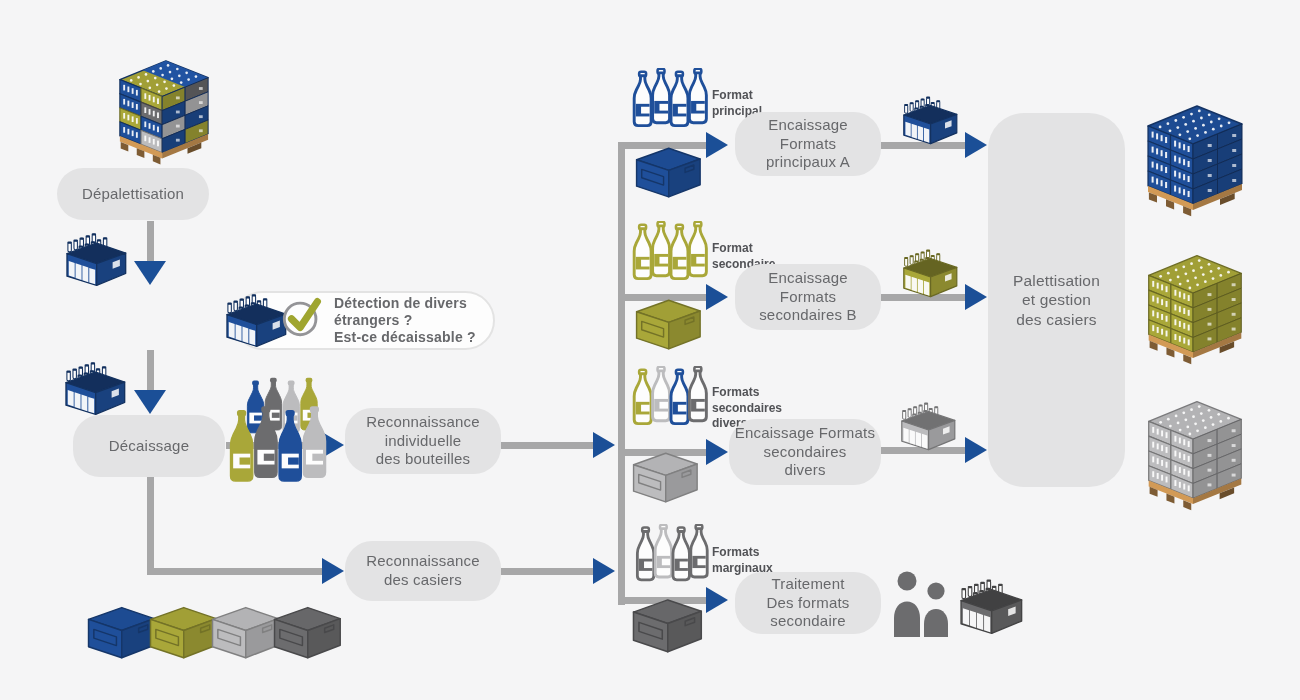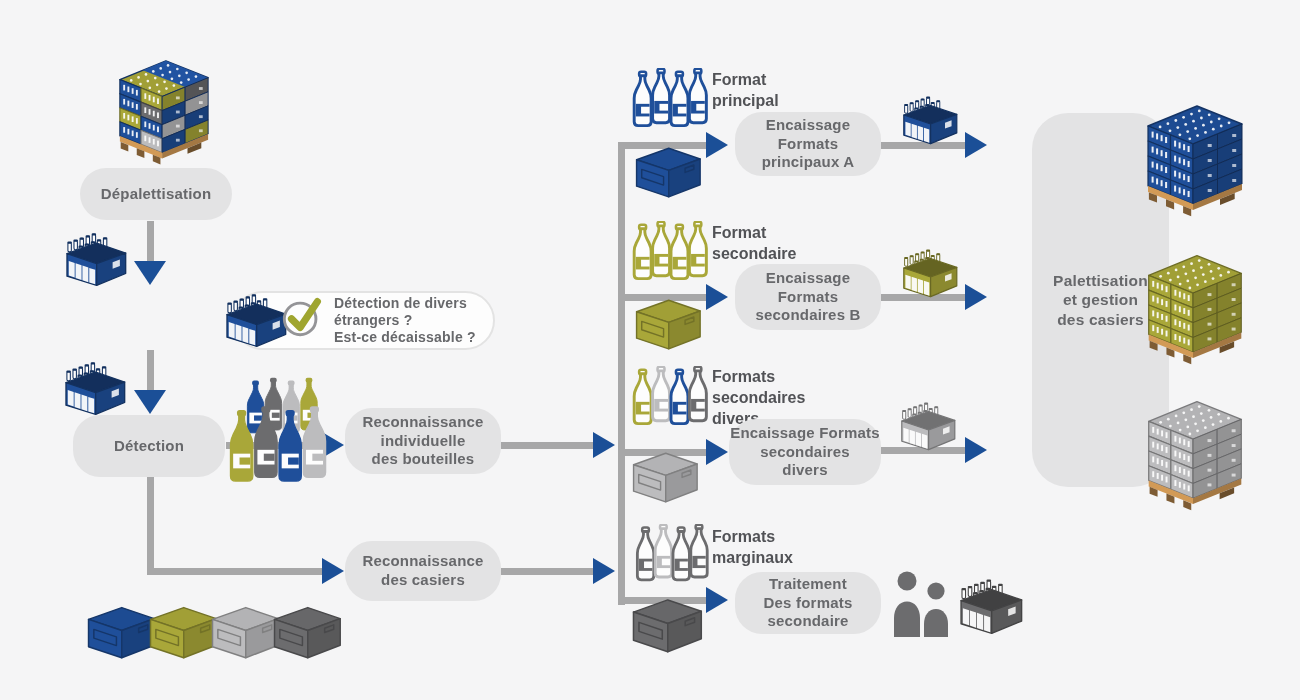--- a/index.html
+++ b/index.html
@@ -10,21 +10,21 @@
     overflow:hidden;
   }
   #stage{position:relative;width:1300px;height:700px;}
   .node{
     position:absolute;
     background:var(--boxFill,#e3e3e4);
     border-radius:27px;
     display:flex;align-items:center;justify-content:center;
     text-align:center;
     color:var(--boxText,#67686b);
-    font-size:15px;font-weight:700;line-height:1.26;
+    font-size:15px;font-weight:400;line-height:1.26;
     letter-spacing:.2px;
     white-space:pre-line;
   }
   .node.big{border-radius:36px;font-size:15.5px;}
   .callout{
     position:absolute;
     background:var(--calloutBg,#fdfdfd);
     border:2px solid var(--calloutBorder,#e3e3e3);
     border-radius:30px;
     display:flex;align-items:center;
@@ -32,22 +32,23 @@
     font-size:14px;font-weight:700;line-height:1.22;
     letter-spacing:.2px;
     white-space:pre-line;
     box-sizing:border-box;
     padding-left:99px;
     text-align:left;
   }
   .fmt-label{
     position:absolute;
     color:var(--labelText,#515256);
-    font-size:16px;font-weight:700;line-height:1.3;
+    font-size:12px;font-weight:700;line-height:1.3;
     white-space:pre-line;
+    margin-top:18px;
   }
   .hline,.vline{position:absolute;background:var(--arrow,#a7a7a8);}
   .hline{height:7px;}
   .vline{width:7px;}
   .ah-right{
     position:absolute;width:0;height:0;
     border-top:13px solid transparent;
     border-bottom:13px solid transparent;
     border-left:22px solid var(--arrowhead,#1b4f97);
   }
@@ -151,21 +152,21 @@
         <rect x="92.2" y="93.0" width="4" height="3" fill="rgba(253,253,253,.65)"></rect>
         <polygon points="8.0,100.0 53.0,118.0 53.0,124.0 8.0,106.0" fill="#d29a56"></polygon>
         <polygon points="53.0,118.0 102.0,98.0 102.0,104.0 53.0,124.0" fill="rgb(164,120,67)"></polygon>
         <polygon points="8.9,106.4 17.0,109.6 17.0,116.6 8.9,113.4" fill="rgb(126,92,52)"></polygon>
         <polygon points="26.0,113.2 34.1,116.4 34.1,123.4 26.0,120.2" fill="rgb(126,92,52)"></polygon>
         <polygon points="43.1,120.0 51.2,123.3 51.2,130.3 43.1,127.0" fill="rgb(126,92,52)"></polygon>
         <polygon points="80.0,113.0 94.7,107.0 94.7,113.0 80.0,119.0" fill="rgb(105,77,43)"></polygon>
       </svg>
     </div>
 
-  <div class="node" style="left:80px;top:168px;width:152px;height:52px;"><span>Dépalettisation</span></div>
+  <div class="node" style="left:57px;top:168px;width:152px;height:52px;"><span>Dépalettisation</span></div>
 
   <div class="vline" style="left:146.5px;top:221px;height:41px;"></div>
   <div class="ah-down" style="left:134px;top:261px;"></div>
   <div class="icon" style="left:60px;top:226px;width:72px;height:62px;">
       <svg viewBox="0 0 100 94">
         <rect x="7.4" y="25" width="5.2" height="14" rx="2" fill="#fdfdfd" stroke="rgb(19,49,95)" stroke-width="1.6"></rect>
         <rect x="6.6" y="23.5" width="6.8" height="3.4" rx="1.6" fill="rgb(19,49,95)"></rect>
         <rect x="16.599999999999998" y="21.9" width="5.2" height="14" rx="2" fill="#fdfdfd" stroke="rgb(19,49,95)" stroke-width="1.6"></rect>
         <rect x="15.799999999999999" y="20.4" width="6.8" height="3.4" rx="1.6" fill="rgb(19,49,95)"></rect>
         <rect x="25.799999999999997" y="18.799999999999997" width="5.2" height="14" rx="2" fill="#fdfdfd" stroke="rgb(19,49,95)" stroke-width="1.6"></rect>
@@ -266,21 +267,21 @@
         <polygon points="6,42 51,57 51,90 6,76" fill="#1f4f9a" stroke="rgb(19,49,95)" stroke-width="2" stroke-linejoin="round"></polygon>
         <polygon points="51,57 95,41 95,72 51,90" fill="rgb(25,65,126)" stroke="rgb(19,49,95)" stroke-width="2" stroke-linejoin="round"></polygon>
         <polygon points="8.7,53.1 17.7,56.1 17.7,78.2 8.7,75.2" fill="rgba(253,253,253,.95)"></polygon>
         <polygon points="19.0,56.5 28.1,59.5 28.1,81.7 19.0,78.7" fill="rgba(253,253,253,.95)"></polygon>
         <polygon points="29.4,60.0 38.4,63.0 38.4,85.1 29.4,82.1" fill="rgba(253,253,253,.95)"></polygon>
         <polygon points="39.8,63.5 48.8,66.5 48.8,88.5 39.8,85.5" fill="rgba(253,253,253,.95)"></polygon>
         <polygon points="75.2,54.8 86.2,50.8 86.2,60.7 75.2,64.7" fill="rgba(253,253,253,.85)"></polygon>
       </svg>
     </div>
 
-  <div class="node" style="left:73px;top:415px;width:152px;height:62px;"><span>Détection</span></div>
+  <div class="node" style="left:73px;top:415px;width:152px;height:62px;"><span>Décaissage</span></div>
 
   <div class="hline" style="left:226px;top:441.5px;width:98px;"></div>
   <div class="ah-right" style="left:322px;top:432px;"></div>
   <div class="icon" style="left:236px;top:377px;width:94px;height:60px;">
       <svg viewBox="0 0 83 64">
         <g transform="translate(0,3)">
           <rect x="8.6" y="0.8" width="7.2" height="5" rx="2" fill="#1f4f9a" stroke="#1f4f9a" stroke-width="0"></rect>
           <path d="M10,5 h4.5 v3.5 c0,2.5 0.8,4.2 2,6.6 l2.3,4.6 c1.4,2.8 2.2,4.8 2.2,8.4 v24.4 c0,2.6 -1.4,4 -4,4 H7.5 c-2.6,0 -4,-1.4 -4,-4 V28.1 c0,-3.6 0.8,-5.6 2.2,-8.4 l2.3,-4.6 c1.2,-2.4 2,-4.1 2,-6.6 Z" fill="#1f4f9a" stroke="#1f4f9a" stroke-width="1" stroke-linejoin="round"></path>
           <rect x="5.6" y="35" width="13.4" height="11.5" fill="#fdfdfd"></rect>
           <rect x="10.6" y="38" width="8.4" height="5.6" fill="#1f4f9a"></rect>
@@ -704,21 +705,21 @@
         <polygon points="6,42 51,57 51,90 6,76" fill="#6c6c6e" stroke="rgb(67,67,68)" stroke-width="2" stroke-linejoin="round"></polygon>
         <polygon points="51,57 95,41 95,72 51,90" fill="rgb(89,89,90)" stroke="rgb(67,67,68)" stroke-width="2" stroke-linejoin="round"></polygon>
         <polygon points="8.7,53.1 17.7,56.1 17.7,78.2 8.7,75.2" fill="rgba(253,253,253,.95)"></polygon>
         <polygon points="19.0,56.5 28.1,59.5 28.1,81.7 19.0,78.7" fill="rgba(253,253,253,.95)"></polygon>
         <polygon points="29.4,60.0 38.4,63.0 38.4,85.1 29.4,82.1" fill="rgba(253,253,253,.95)"></polygon>
         <polygon points="39.8,63.5 48.8,66.5 48.8,88.5 39.8,85.5" fill="rgba(253,253,253,.95)"></polygon>
         <polygon points="75.2,54.8 86.2,50.8 86.2,60.7 75.2,64.7" fill="rgba(253,253,253,.85)"></polygon>
       </svg>
     </div>
 
-  <div class="node big" style="left:988px;top:113px;width:137px;height:374px;margin-left:44px;"><span>Palettisation
+  <div class="node big" style="left:988px;top:113px;width:137px;height:374px;"><span>Palettisation
 et gestion
 des casiers</span></div>
 
   <div class="icon" style="left:1140px;top:86px;width:110px;height:132px;">
       <svg viewBox="0 0 110 132">
         <polygon points="8.0,40.0 57.0,20.0 102.0,38.0 53.0,58.0" fill="rgb(29,75,146)" stroke="rgb(20,51,100)" stroke-width="1.4" stroke-linejoin="round"></polygon>
         <circle cx="20.1" cy="40.9" r="1.4" fill="rgba(253,253,253,.9)"></circle>
         <circle cx="30.0" cy="44.8" r="1.4" fill="rgba(253,253,253,.9)"></circle>
         <circle cx="39.9" cy="48.8" r="1.4" fill="rgba(253,253,253,.9)"></circle>
         <circle cx="49.8" cy="52.8" r="1.4" fill="rgba(253,253,253,.9)"></circle>

